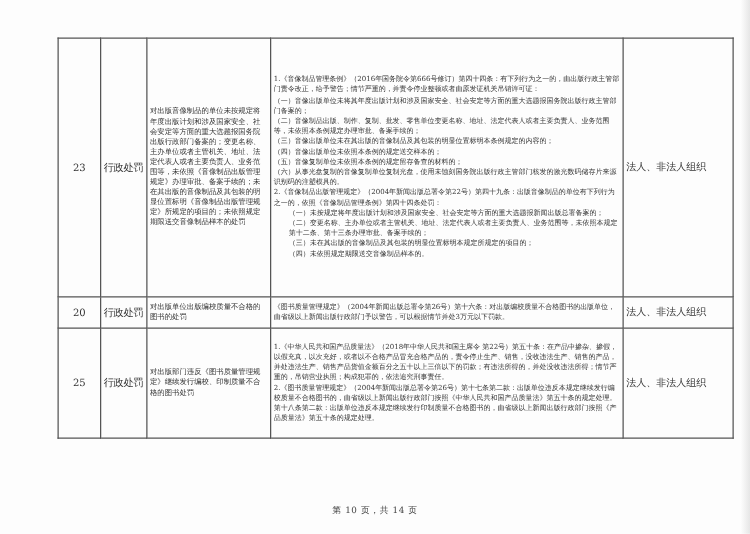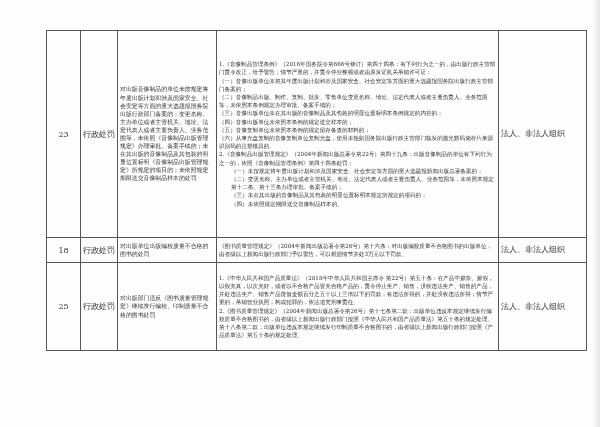--- a/index.html
+++ b/index.html
@@ -44,35 +44,36 @@
           <span class="basis-line">（六）从事光盘复制的音像复制单位复制光盘，使用未蚀刻国务院出版行政主管部门核发的激光数码储存片来源识别码的注塑模具的。</span>
           <span class="basis-line">2.《音像制品出版管理规定》（2004年新闻出版总署令第22号）第四十九条：出版音像制品的单位有下列行为之一的，依照《音像制品管理条例》第四十四条处罚：</span>
           <span class="basis-line indent">（一）未按规定将年度出版计划和涉及国家安全、社会安定等方面的重大选题报新闻出版总署备案的；</span>
           <span class="basis-line indent">（二）变更名称、主办单位或者主管机关、地址、法定代表人或者主要负责人、业务范围等，未依照本规定第十二条、第十三条办理审批、备案手续的；</span>
           <span class="basis-line indent">（三）未在其出版的音像制品及其包装的明显位置标明本规定所规定的项目的；</span>
           <span class="basis-line indent">（四）未依照规定期限送交音像制品样本的。</span>
         </td>
         <td class="c-subj">法人、非法人组织</td>
       </tr>
       <tr style="height:25px;">
-        <td class="c-no">18</td>
+        <td class="c-no">20</td>
         <td class="c-type">行政处罚</td>
         <td class="c-item">对出版单位出版编校质量不合格的图书的处罚</td>
         <td class="c-basis">
           <span class="basis-line">《图书质量管理规定》（2004年新闻出版总署令第26号）第十六条：对出版编校质量不合格图书的出版单位，由省级以上新闻出版行政部门予以警告，可以根据情节并处3万元以下罚款。</span>
         </td>
         <td class="c-subj">法人、非法人组织</td>
       </tr>
       <tr style="height:88px;">
         <td class="c-no">25</td>
         <td class="c-type">行政处罚</td>
         <td class="c-item">对出版部门违反《图书质量管理规定》继续发行编校、印制质量不合格的图书处罚</td>
         <td class="c-basis">
           <span class="basis-line">1.《中华人民共和国产品质量法》（2018年中华人民共和国主席令 第22号）第五十条：在产品中掺杂、掺假，以假充真，以次充好，或者以不合格产品冒充合格产品的，责令停止生产、销售，没收违法生产、销售的产品，并处违法生产、销售产品货值金额百分之五十以上三倍以下的罚款；有违法所得的，并处没收违法所得；情节严重的，吊销营业执照；构成犯罪的，依法追究刑事责任。</span>
           <span class="basis-line">2.《图书质量管理规定》（2004年新闻出版总署令第26号）第十七条第二款：出版单位违反本规定继续发行编校质量不合格图书的，由省级以上新闻出版行政部门按照《中华人民共和国产品质量法》第五十条的规定处理。第十八条第二款：出版单位违反本规定继续发行印制质量不合格图书的，由省级以上新闻出版行政部门按照《产品质量法》第五十条的规定处理。</span>
         </td>
         <td class="c-subj">法人、非法人组织</td>
       </tr>
     </tbody>
   </table>
 
+  <div class="footer">第 10 页，共 14 页</div>
   <div class="rightedge"></div>
 </div>
 
 </body></html>

